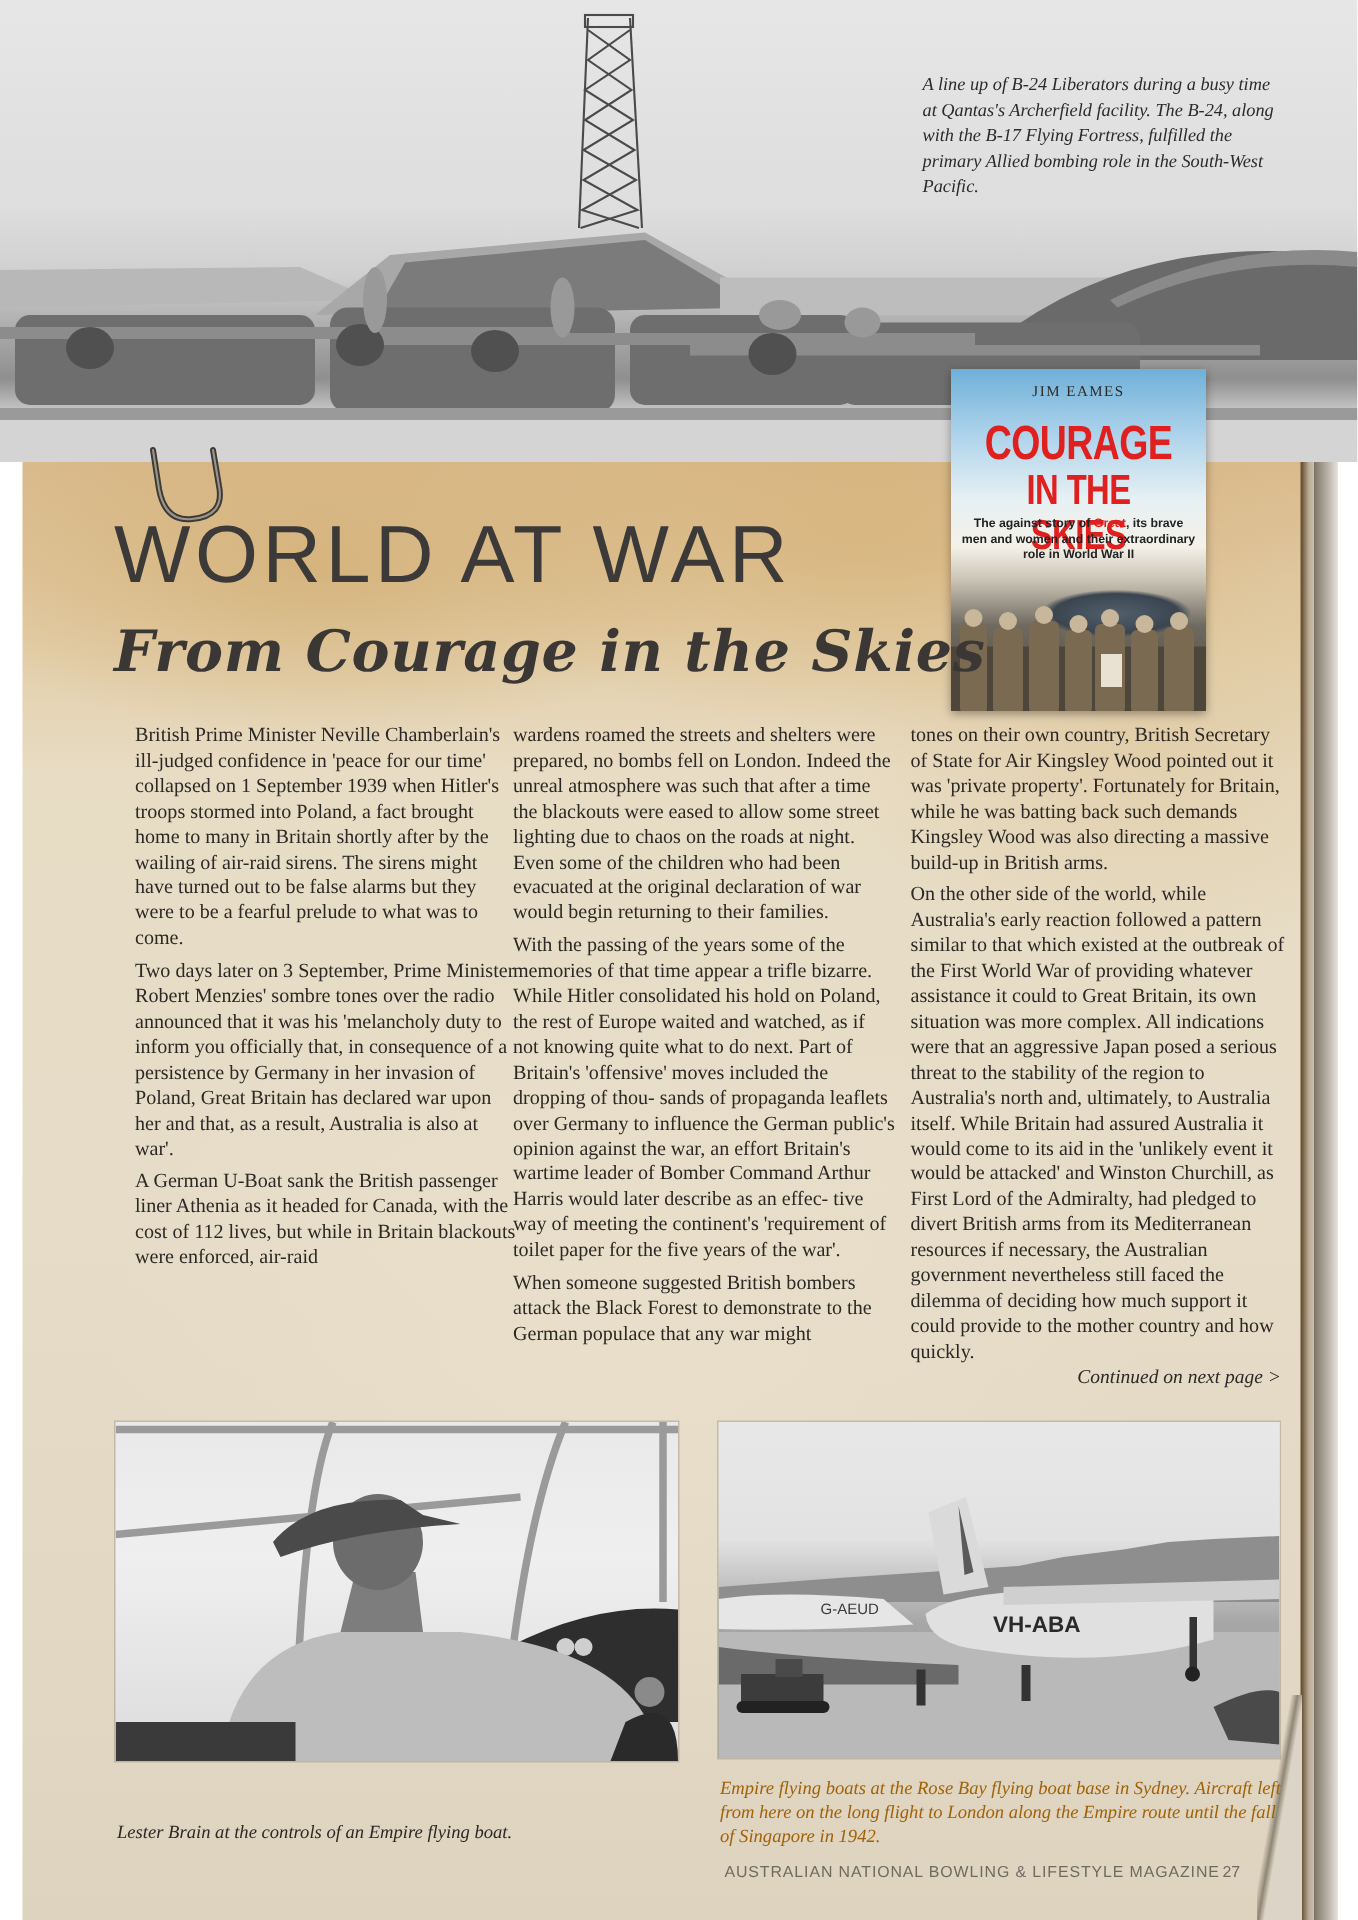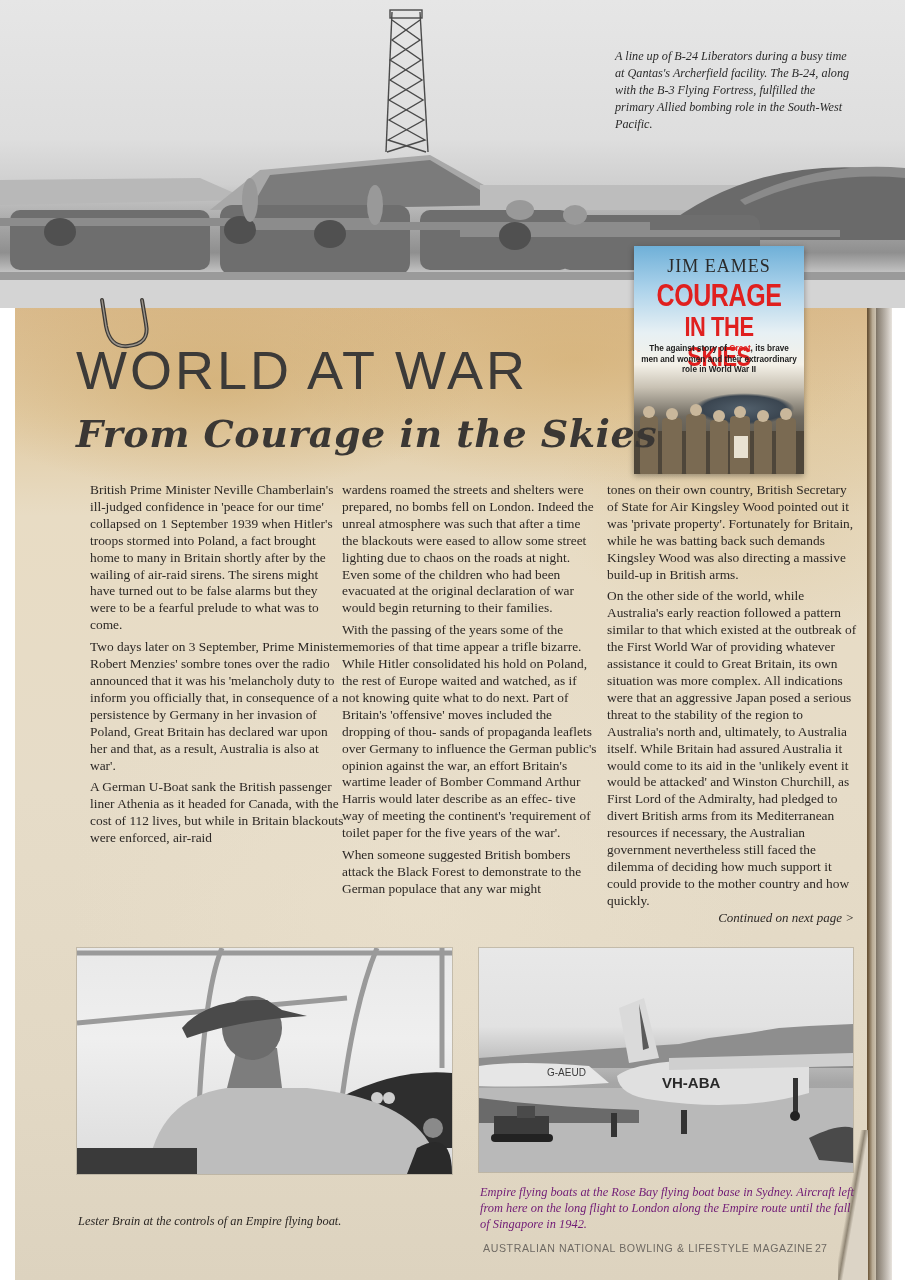--- a/index.html
+++ b/index.html
@@ -47,21 +47,21 @@
 
   
   .book {
     position: absolute; left: 634px; top: 246px; width: 170px; height: 228px;
     background: linear-gradient(180deg, #6fb0d8 0%, #a9d1ea 18%, #e7f0f4 38%, #f4f1e8 52%, #c9c2b4 62%, #6f6a60 75%, #4b4438 100%);
     box-shadow: 0 2px 6px rgba(0,0,0,0.35);
     overflow: hidden;
   }
   .book-author {
     position: absolute; top: 10px; left: 0; width: 100%; text-align: center;
-    font-family: "Liberation Serif", serif; font-size: 18px; letter-spacing: 1px; color: #2a2a2a;
+    font-family: "Liberation Serif", serif; font-size: 10px; letter-spacing: 1px; color: #2a2a2a;
   }
   .book-title {
     position: absolute; top: 34px; left: 0; width: 100%; text-align: center;
     font-family: "Liberation Sans", sans-serif; font-weight: bold; color: #e0201f;
     font-size: 32px; line-height: 30px; transform: scaleX(0.78); transform-origin: center;
     letter-spacing: -0.5px;
   }
   .book-title-2 { top: 66px; font-size: 28px; }
   .book-sub {
     position: absolute; top: 98px; left: 6px; width: 158px; text-align: center;
@@ -109,21 +109,21 @@
   .photo-1 { left: 77px; width: 375px; background: linear-gradient(180deg, #e9e9e9 0%, #efefef 40%, #dcdcdc 100%); }
   .photo-2 { left: 479px; width: 374px; height: 224px; background: linear-gradient(180deg, #e8e8e8 0%, #e2e2e2 35%, #a6a6a6 60%, #9a9a9a 100%); }
   .photo svg { position: absolute; left: 0; top: 0; }
 
   .caption-1 {
     position: absolute; left: 78px; top: 1214px; width: 375px;
     font-style: italic; font-size: 12.4px; color: #2c2825;
   }
   .caption-2 {
     position: absolute; left: 480px; top: 1184px; width: 375px;
-    font-style: italic; font-size: 12.4px; line-height: 16px; color: #701a75;
+    font-style: italic; font-size: 12.4px; line-height: 16px; color: #a16207;
   }
 
   .footer {
     position: absolute; left: 483px; top: 1242px;
     font-family: "Liberation Sans", sans-serif; font-size: 10.6px; letter-spacing: 0.6px; color: #6f6a63;
   }
   .page-num {
     position: absolute; left: 815px; top: 1242px;
     font-family: "Liberation Sans", sans-serif; font-size: 10.6px; color: #6f6a63;
   }
@@ -174,21 +174,21 @@
     <g fill="#999999">
       <ellipse cx="250" cy="200" rx="8" ry="22"></ellipse>
       <ellipse cx="375" cy="205" rx="8" ry="20"></ellipse>
       <ellipse cx="520" cy="210" rx="14" ry="10"></ellipse>
       <ellipse cx="575" cy="215" rx="12" ry="10"></ellipse>
     </g>
 
     <rect x="0" y="280" width="905" height="28" fill="#d4d4d4"></rect>
     <rect x="0" y="272" width="905" height="8" fill="#9a9a9a"></rect>
   </svg>
-  <div class="hero-caption">A line up of B-24 Liberators during a busy time at Qantas's Archerfield facility. The B-24, along with the B-3 Flying Fortress, fulfilled the primary Allied bombing role in the South-West Pacific.</div>
+  <div class="hero-caption">A line up of B-24 Liberators during a busy time at Qantas's Archerfield facility. The B-24, along with the B-17 Flying Fortress, fulfilled the primary Allied bombing role in the South-West Pacific.</div>
 </div>
 
 <svg class="paperclip" width="60" height="60" viewBox="0 0 60 60">
   <path d="M6 4 L10 30 Q 14 52 32 50 Q 54 48 50 28 L 46 4" fill="none" stroke="#3d3a36" stroke-width="4" stroke-linecap="round"></path>
   <path d="M6 4 L10 30 Q 14 52 32 50 Q 54 48 50 28 L 46 4" fill="none" stroke="#9b948a" stroke-width="1.4" stroke-linecap="round"></path>
 </svg>
 
 <div class="book">
   <div class="book-author">JIM EAMES</div>
   <div class="book-title">COURAGE</div>

